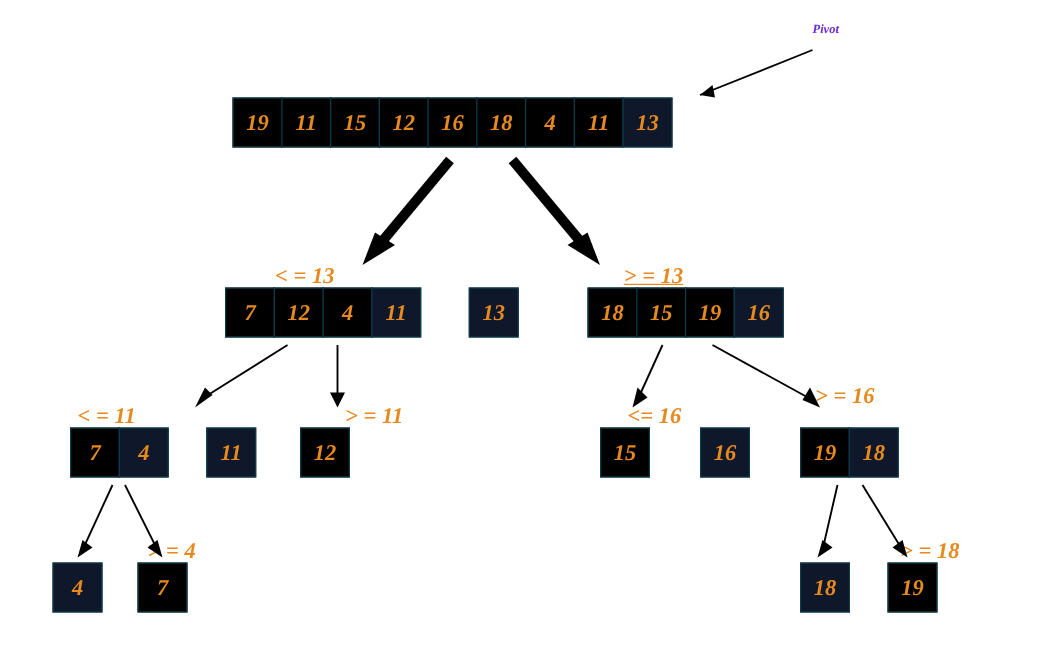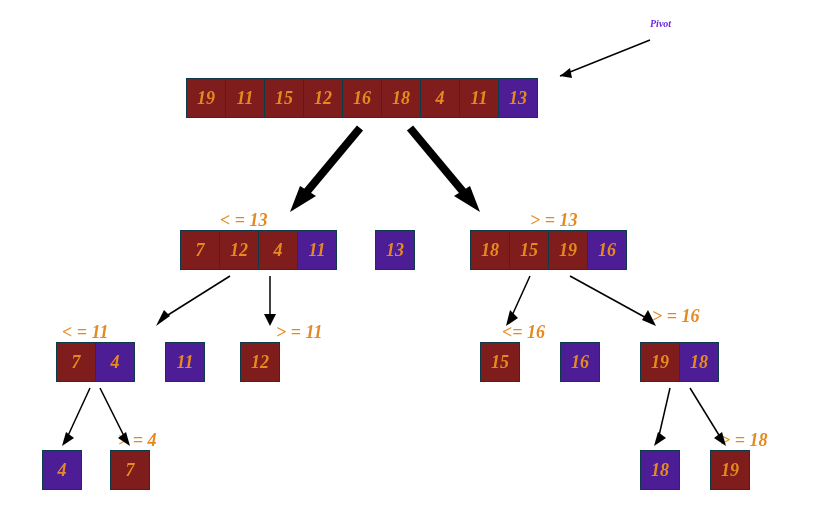--- a/index.html
+++ b/index.html
@@ -14,27 +14,27 @@
   }
   .cell {
     width: 40px;
     height: 40px;
     border: 1px solid #0d3b4a;
     display: inline-flex;
     align-items: center;
     justify-content: center;
     font-size: 18px;
     color: #e68a1f;
-    background: #7f1d1d;
+    background: #000000;
     font-style: italic;
     margin-left: -1px;
   }
   .cell:first-child { margin-left: 0; }
   .cell.pivot {
-    background: #4c1d95;
+    background: #0f172a;
     color: #e68a1f;
   }
   .row {
     position: absolute;
     display: flex;
   }
   .label {
     position: absolute;
     font-size: 18px;
     color: #e68a1f;
@@ -78,21 +78,21 @@
 <div class="label" style="left:220px; top:210px;">&lt; = 13</div>
 <div class="row" id="row-l1-left" style="left:180px; top:230px;">
     <div class="cell">7</div>
     <div class="cell">12</div>
     <div class="cell">4</div>
     <div class="cell pivot">11</div>
   </div>
 <div class="row" id="row-l1-mid" style="left:375px; top:230px;">
     <div class="cell pivot">13</div>
   </div>
-<div class="label" style="left:530px; top:210px;">&gt; = 13</div>
+<div class="label" style="left:499px; top:210px;text-decoration:underline;">&gt; = 13</div>
 <div class="row" id="row-l1-right" style="left:470px; top:230px;">
     <div class="cell">18</div>
     <div class="cell">15</div>
     <div class="cell">19</div>
     <div class="cell pivot">16</div>
   </div>
 
 <div class="label" style="left:62px; top:322px;">&lt; = 11</div>
 <div class="row" id="row-l2-lleft" style="left:56px; top:342px;">
     <div class="cell">7</div>

